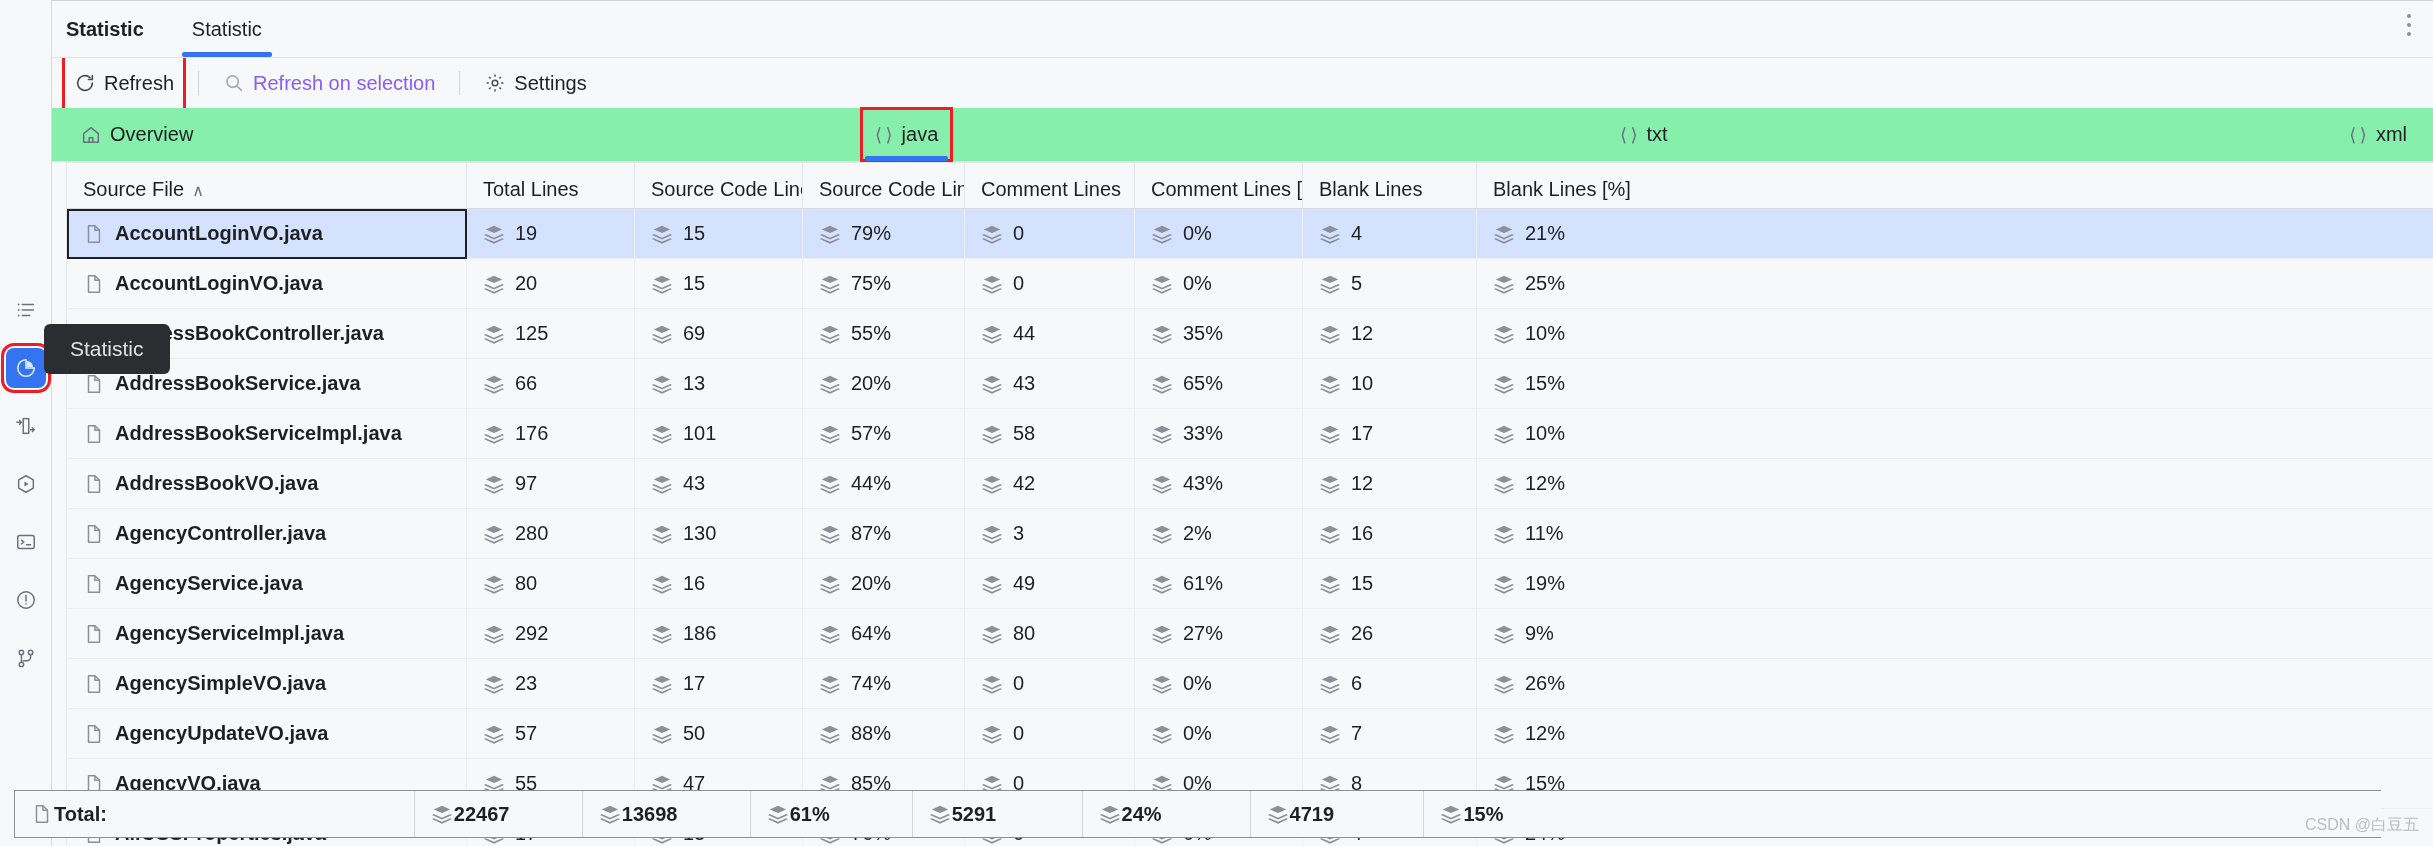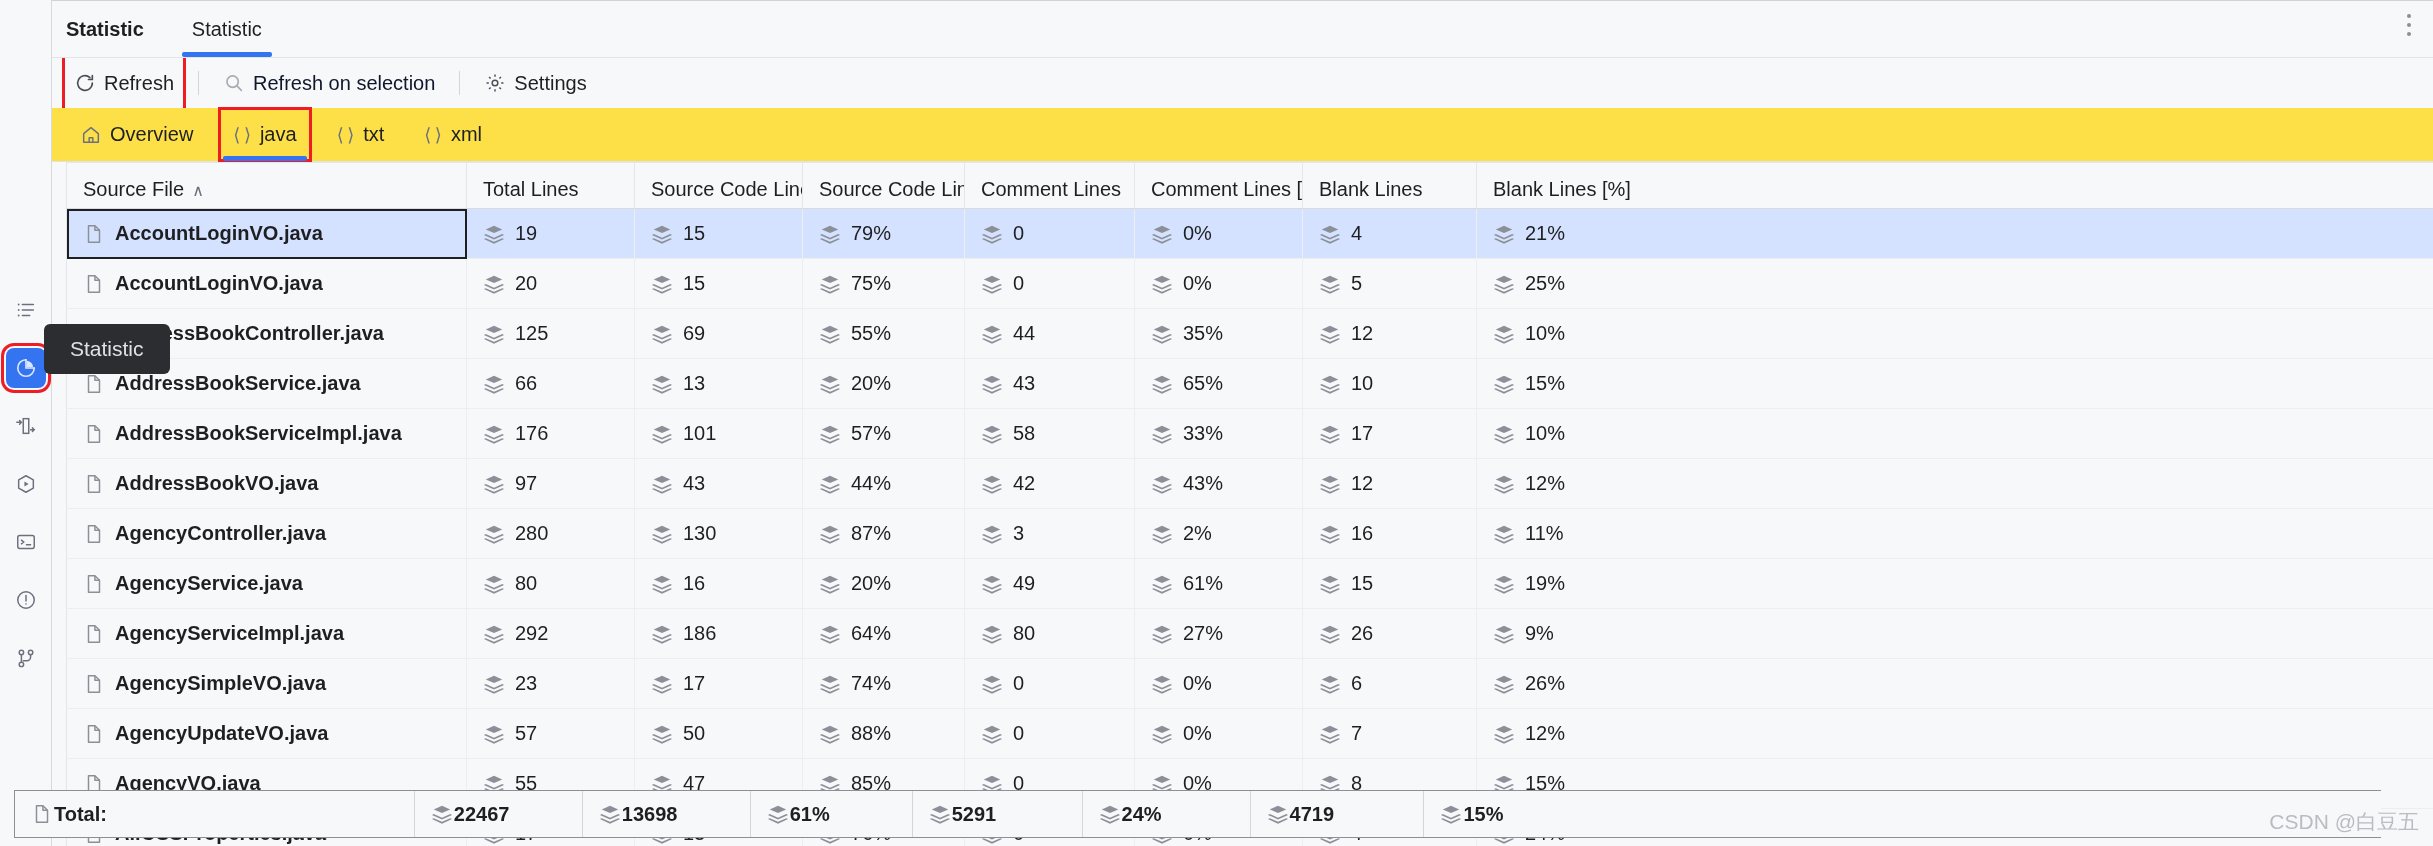--- a/index.html
+++ b/index.html
@@ -110,38 +110,39 @@
     gap: 0px;
     background: #f7f8fa;
   }
   .tb-btn {
     display: flex; align-items: center; gap: 8px;
     font-size: 20px;
     color: #1e1f22;
     padding: 17px 8px;
     white-space: nowrap;
   }
-  .tb-btn.disabled { color: #0f172a; }
+  .tb-btn.disabled { color: #8b5cf6; }
   .tb-btn.framed { outline: 3px solid #ee1c25; outline-offset: 1px; }
   .tb-sep {
     width: 1px; height: 24px;
     background: #d3d5d9;
     margin: 0 16px;
   }
   .ic { width: 22px; height: 22px; display:block; }
 
   
   .ftabs {
     height: 54px;
     flex: 0 0 54px;
     display: flex;
     align-items: center;
     padding-left: 14px;
-    background: #fde047;
+    background: #86efac;
     border-bottom: 1px solid #e0e2e5;
+    justify-content: space-between;
   }
   .ftab {
     display: flex; align-items: center; gap: 8px;
     font-size: 20px;
     color: #1e1f22;
     height: 100%;
     padding: 0 14px;
     position: relative;
     margin-right: 12px;
   }
@@ -244,21 +245,21 @@
     font-size: 21px;
     padding: 13px 26px;
     border-radius: 6px;
     z-index: 40;
     white-space: nowrap;
   }
 
   .watermark {
     position: absolute;
     right: 14px; bottom: 10px;
-    font-size: 21px;
+    font-size: 16px;
     color: #b9bcc2;
     z-index: 50;
   }
   .stack-ic { flex: 0 0 auto; }
   .file-ic { flex: 0 0 auto; }
 </style>
 </head>
 <body>
 
 <div id="app">

